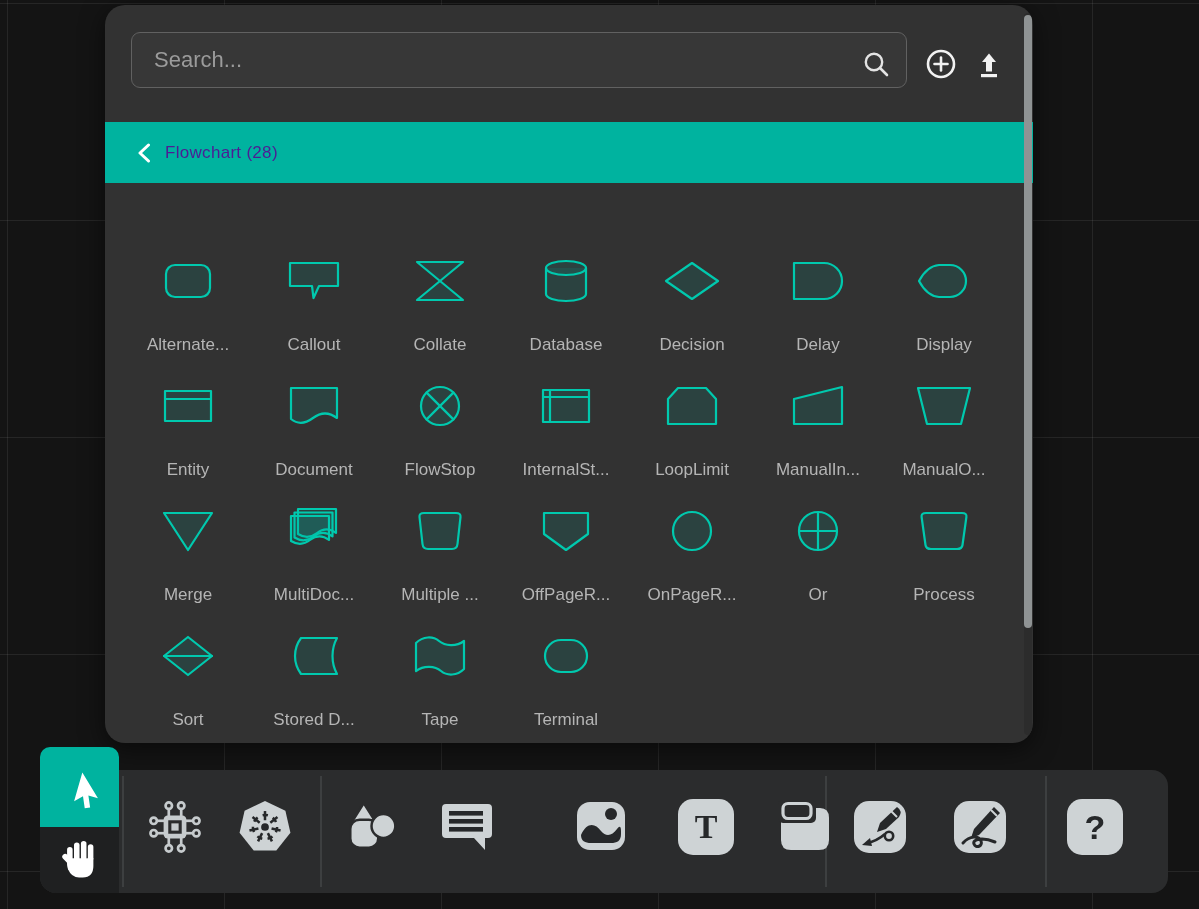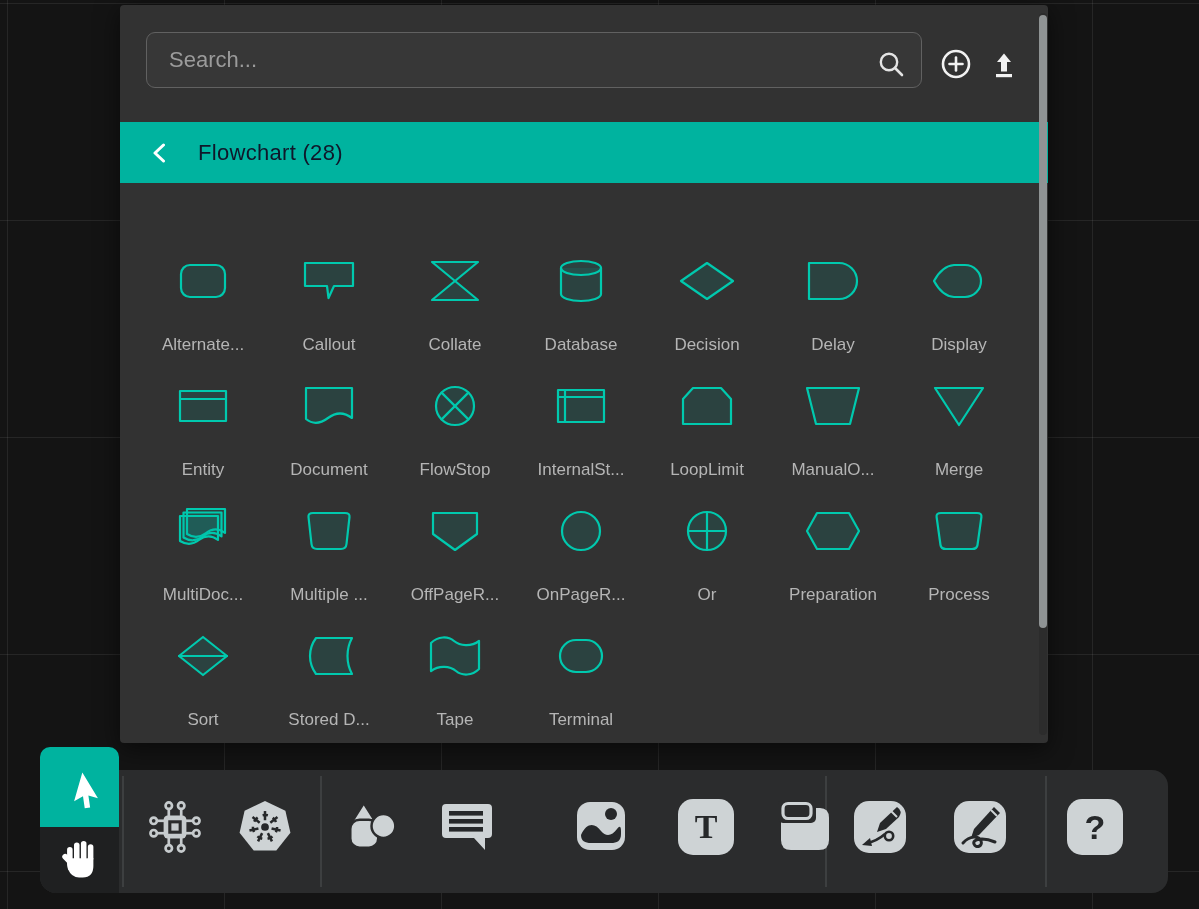--- a/index.html
+++ b/index.html
@@ -10,40 +10,40 @@
     background-color:#141414;
     background-image:
       linear-gradient(to right, rgba(255,255,255,0.075) 1px, transparent 1px),
       linear-gradient(to bottom, rgba(255,255,255,0.075) 1px, transparent 1px);
     background-size:217px 217px;
     background-position:7px 3px;
   }
 
   
   .shapes-panel {
-    position:absolute; left:120px; top:5px; width:928px; height:738px;
-    background:#323232; border-radius:4px; z-index:2;
+    position:absolute; left:105px; top:5px; width:928px; height:738px;
+    background:#323232; border-radius:20px; z-index:2;
     box-shadow:0 6px 24px rgba(0,0,0,0.55); overflow:hidden;text-decoration:underline;
   }
   .search-input {
     position:absolute; left:26px; top:27px; width:776px; height:56px;
     background:#373737; border:1px solid #616161; border-radius:9px;
     color:#e2e2e2; font-size:22px; padding:0 56px 0 22px; outline:none;
     font-family:"Liberation Sans", sans-serif;
   }
   .search-input::placeholder { color:#9b9b9b; }
   .inbar-icon { position:absolute; top:44px; width:30px; height:30px; }
   .panel-top-icon { position:absolute; top:44px; width:32px; height:32px; cursor:pointer; }
 
   .category-header {
     position:absolute; left:0; top:117px; width:928px; height:61px;
     background:#00B39F; display:flex; align-items:center; cursor:pointer; z-index:3;
   }
   .category-header .chev { margin-left:32px; width:14px; height:20px; flex:none; }
-  .category-header .title { color:#0f172a; font-size:22px; margin-left:32px; letter-spacing:.3px; }
+  .category-header .title { color:#4c1d95; font-size:17px; margin-left:14px; letter-spacing:.3px; }
 
   .shape-grid {
     position:absolute; left:20px; top:240px;
     display:grid; grid-template-columns:repeat(7,126px); grid-auto-rows:125px;
   }
   .shape-cell { display:flex; flex-direction:column; align-items:center; cursor:pointer;gap:16px; }
   .shape-icon { height:72px; display:flex; align-items:center; justify-content:center; }
   .shape-icon svg { width:64px; height:52px; }
   .shape-icon svg * {
     stroke:#00C9AE; stroke-width:2.2; fill:rgba(0,179,159,0.13);
@@ -228,20 +228,28 @@
     <div class="shape-icon">
             <svg viewBox="0 0 64 52">
               <path d="M18 8 H46 L56 19 V44 H8 V19 Z"></path>
             </svg>
           </div>
     <div class="shape-label">LoopLimit</div>
   </div>
         <div class="shape-cell">
     <div class="shape-icon">
             <svg viewBox="0 0 64 52">
+              <path d="M8 19 L56 7 V44 H8 Z"></path>
+            </svg>
+          </div>
+    <div class="shape-label">ManualIn...</div>
+  </div>
+        <div class="shape-cell">
+    <div class="shape-icon">
+            <svg viewBox="0 0 64 52">
               <path d="M6 8 H58 L49 44 H15 Z"></path>
             </svg>
           </div>
     <div class="shape-label">ManualO...</div>
   </div>
         <div class="shape-cell">
     <div class="shape-icon">
             <svg viewBox="0 0 64 52">
               <path d="M8 8 H56 L32 45 Z"></path>
             </svg>
@@ -286,28 +294,20 @@
   </div>
         <div class="shape-cell">
     <div class="shape-icon">
             <svg viewBox="0 0 64 52">
               <circle cx="32" cy="26" r="19"></circle>
               <line x1="32" y1="7" x2="32" y2="45"></line>
               <line x1="13" y1="26" x2="51" y2="26"></line>
             </svg>
           </div>
     <div class="shape-label">Or</div>
-  </div>
-        <div class="shape-cell">
-    <div class="shape-icon">
-            <svg viewBox="0 0 64 52">
-              <path d="M16 8 H48 L58 26 L48 44 H16 L6 26 Z"></path>
-            </svg>
-          </div>
-    <div class="shape-label">Preparation</div>
   </div>
         <div class="shape-cell">
     <div class="shape-icon">
             <svg viewBox="0 0 64 52">
               <path d="M14 8 H50 Q55 8 54.4 12 L50.5 40 Q50 44 45 44 H19 Q14 44 13.5 40 L9.6 12 Q9 8 14 8 Z"></path>
             </svg>
           </div>
     <div class="shape-label">Process</div>
   </div>
         <div class="shape-cell">

